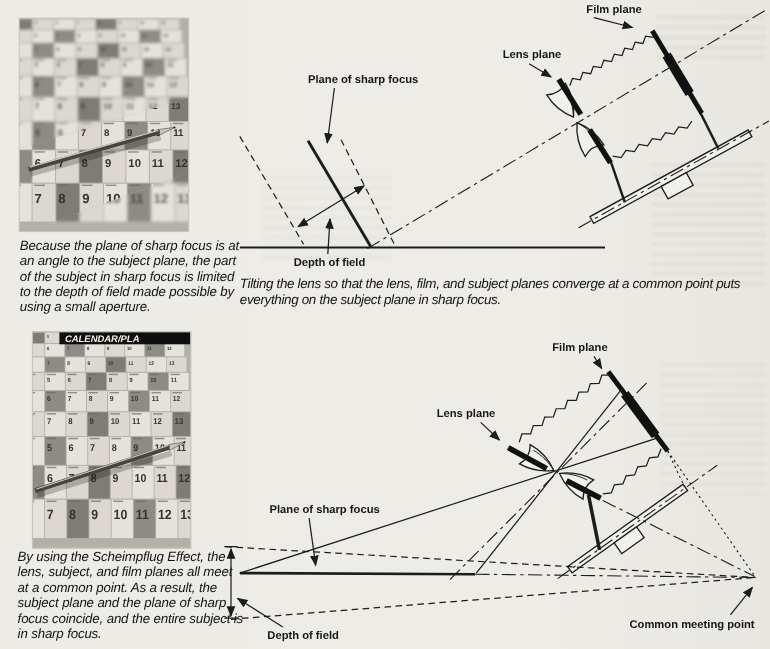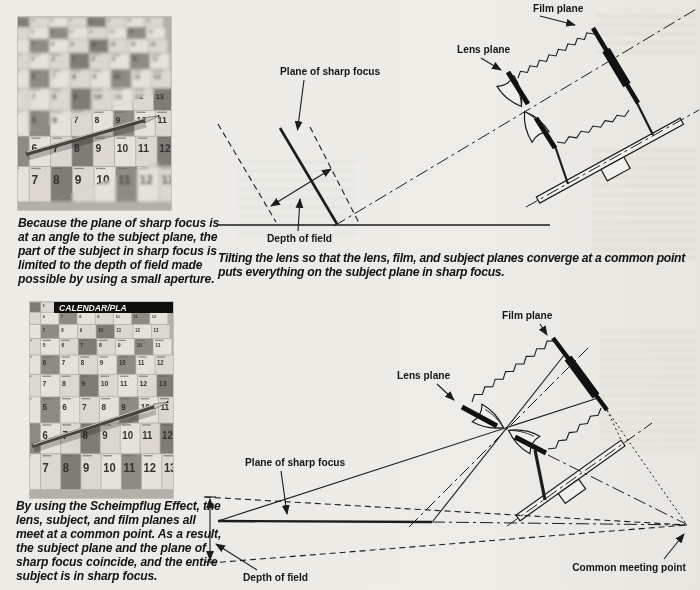--- a/index.html
+++ b/index.html
@@ -1,19 +1,19 @@
 <!DOCTYPE html>
 <html><head>
 <meta charset="utf-8">
 <style>
   html,body{margin:0;padding:0;width:700px;height:590px;overflow:hidden;}
   body{background:linear-gradient(90deg,#ecebe6 0%,#eeece7 70%,#e8e6e0 100%);
        font-family:"Liberation Sans",sans-serif;color:#141414;position:relative;}
   .abs{position:absolute;}
-  .cap{font-style:italic;font-weight:700;font-size:12.1px;line-height:1.15;
+  .cap{font-style:italic;font-weight:400;font-size:12.1px;line-height:1.15;
        letter-spacing:-0.15px;color:#131313;}
   .dlabel{font-weight:bold;font-size:10.2px;fill:#161616;
           font-family:"Liberation Sans",sans-serif;}
   svg{display:block;}
   .bleed{position:absolute;filter:blur(1.4px);opacity:.45;pointer-events:none;
          background:repeating-linear-gradient(180deg,rgba(140,150,128,.22) 0 4px,rgba(0,0,0,0) 4px 9px);}
   .photo{box-shadow:0 0 0 1px rgba(120,118,110,.35);background:#dfdcd5;}
 </style>
 </head>
 <body>

